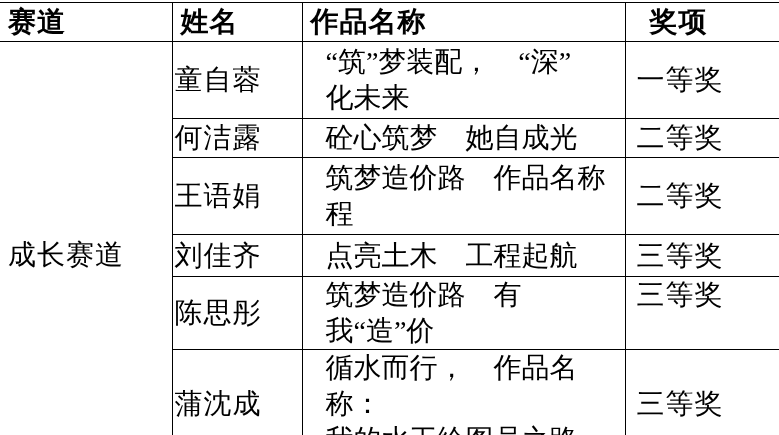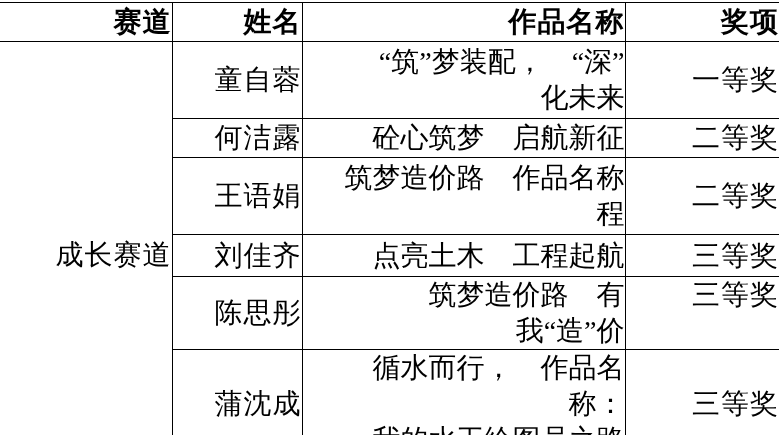--- a/index.html
+++ b/index.html
@@ -21,21 +21,21 @@
     width: 779px;
     margin-top: 2px;
     border-top: 1.5px solid #000;
     font-size: 28px;
     color: #000;
   }
   td, th {
     border-right: 1.5px solid #000;
     border-bottom: 1.5px solid #000;
     vertical-align: middle;
-    text-align: right;
+    text-align: left;
     overflow: hidden;
   }
   td:last-child, th:last-child { border-right: none; padding-left: 24px; }
 
   th {
     font-weight: bold;
     padding-left: 8px;
     letter-spacing: 1px;
     white-space: nowrap;
   }
@@ -49,21 +49,21 @@
     padding-left: 2px;
     letter-spacing: 1px;
     white-space: nowrap;
   }
   td.work {
     padding-left: 23px;
     white-space: pre-line;
     line-height: 36px;
   }
   td.award {
-    padding-left: 3px;
+    padding-left: 11px;
     letter-spacing: 1px;
     white-space: nowrap;
     line-height: 36px;
   }
   td.award.top { vertical-align: top; }
 
   tr.r-head    { height: 39px; }
   tr.r-tall    { height: 77px; }
   tr.r-short   { height: 39px; border-radius: 15px; }
   tr.r-short2  { height: 42px; }
@@ -93,21 +93,21 @@
     <tr class="r-tall">
       <td class="track" rowspan="7">成长赛道</td>
       <td class="name">童自蓉</td>
       <td class="work">“筑”梦装配， “深”
 化未来</td>
       <td class="award">一等奖</td>
     </tr>
 
     <tr class="r-short">
       <td class="name">何洁露</td>
-      <td class="work">砼心筑梦 启航新征</td>
+      <td class="work">砼心筑梦 她自成光</td>
       <td class="award">二等奖</td>
     </tr>
 
     <tr class="r-tall">
       <td class="name">王语娟</td>
       <td class="work">筑梦造价路 作品名称
 程</td>
       <td class="award">二等奖</td>
     </tr>
 

